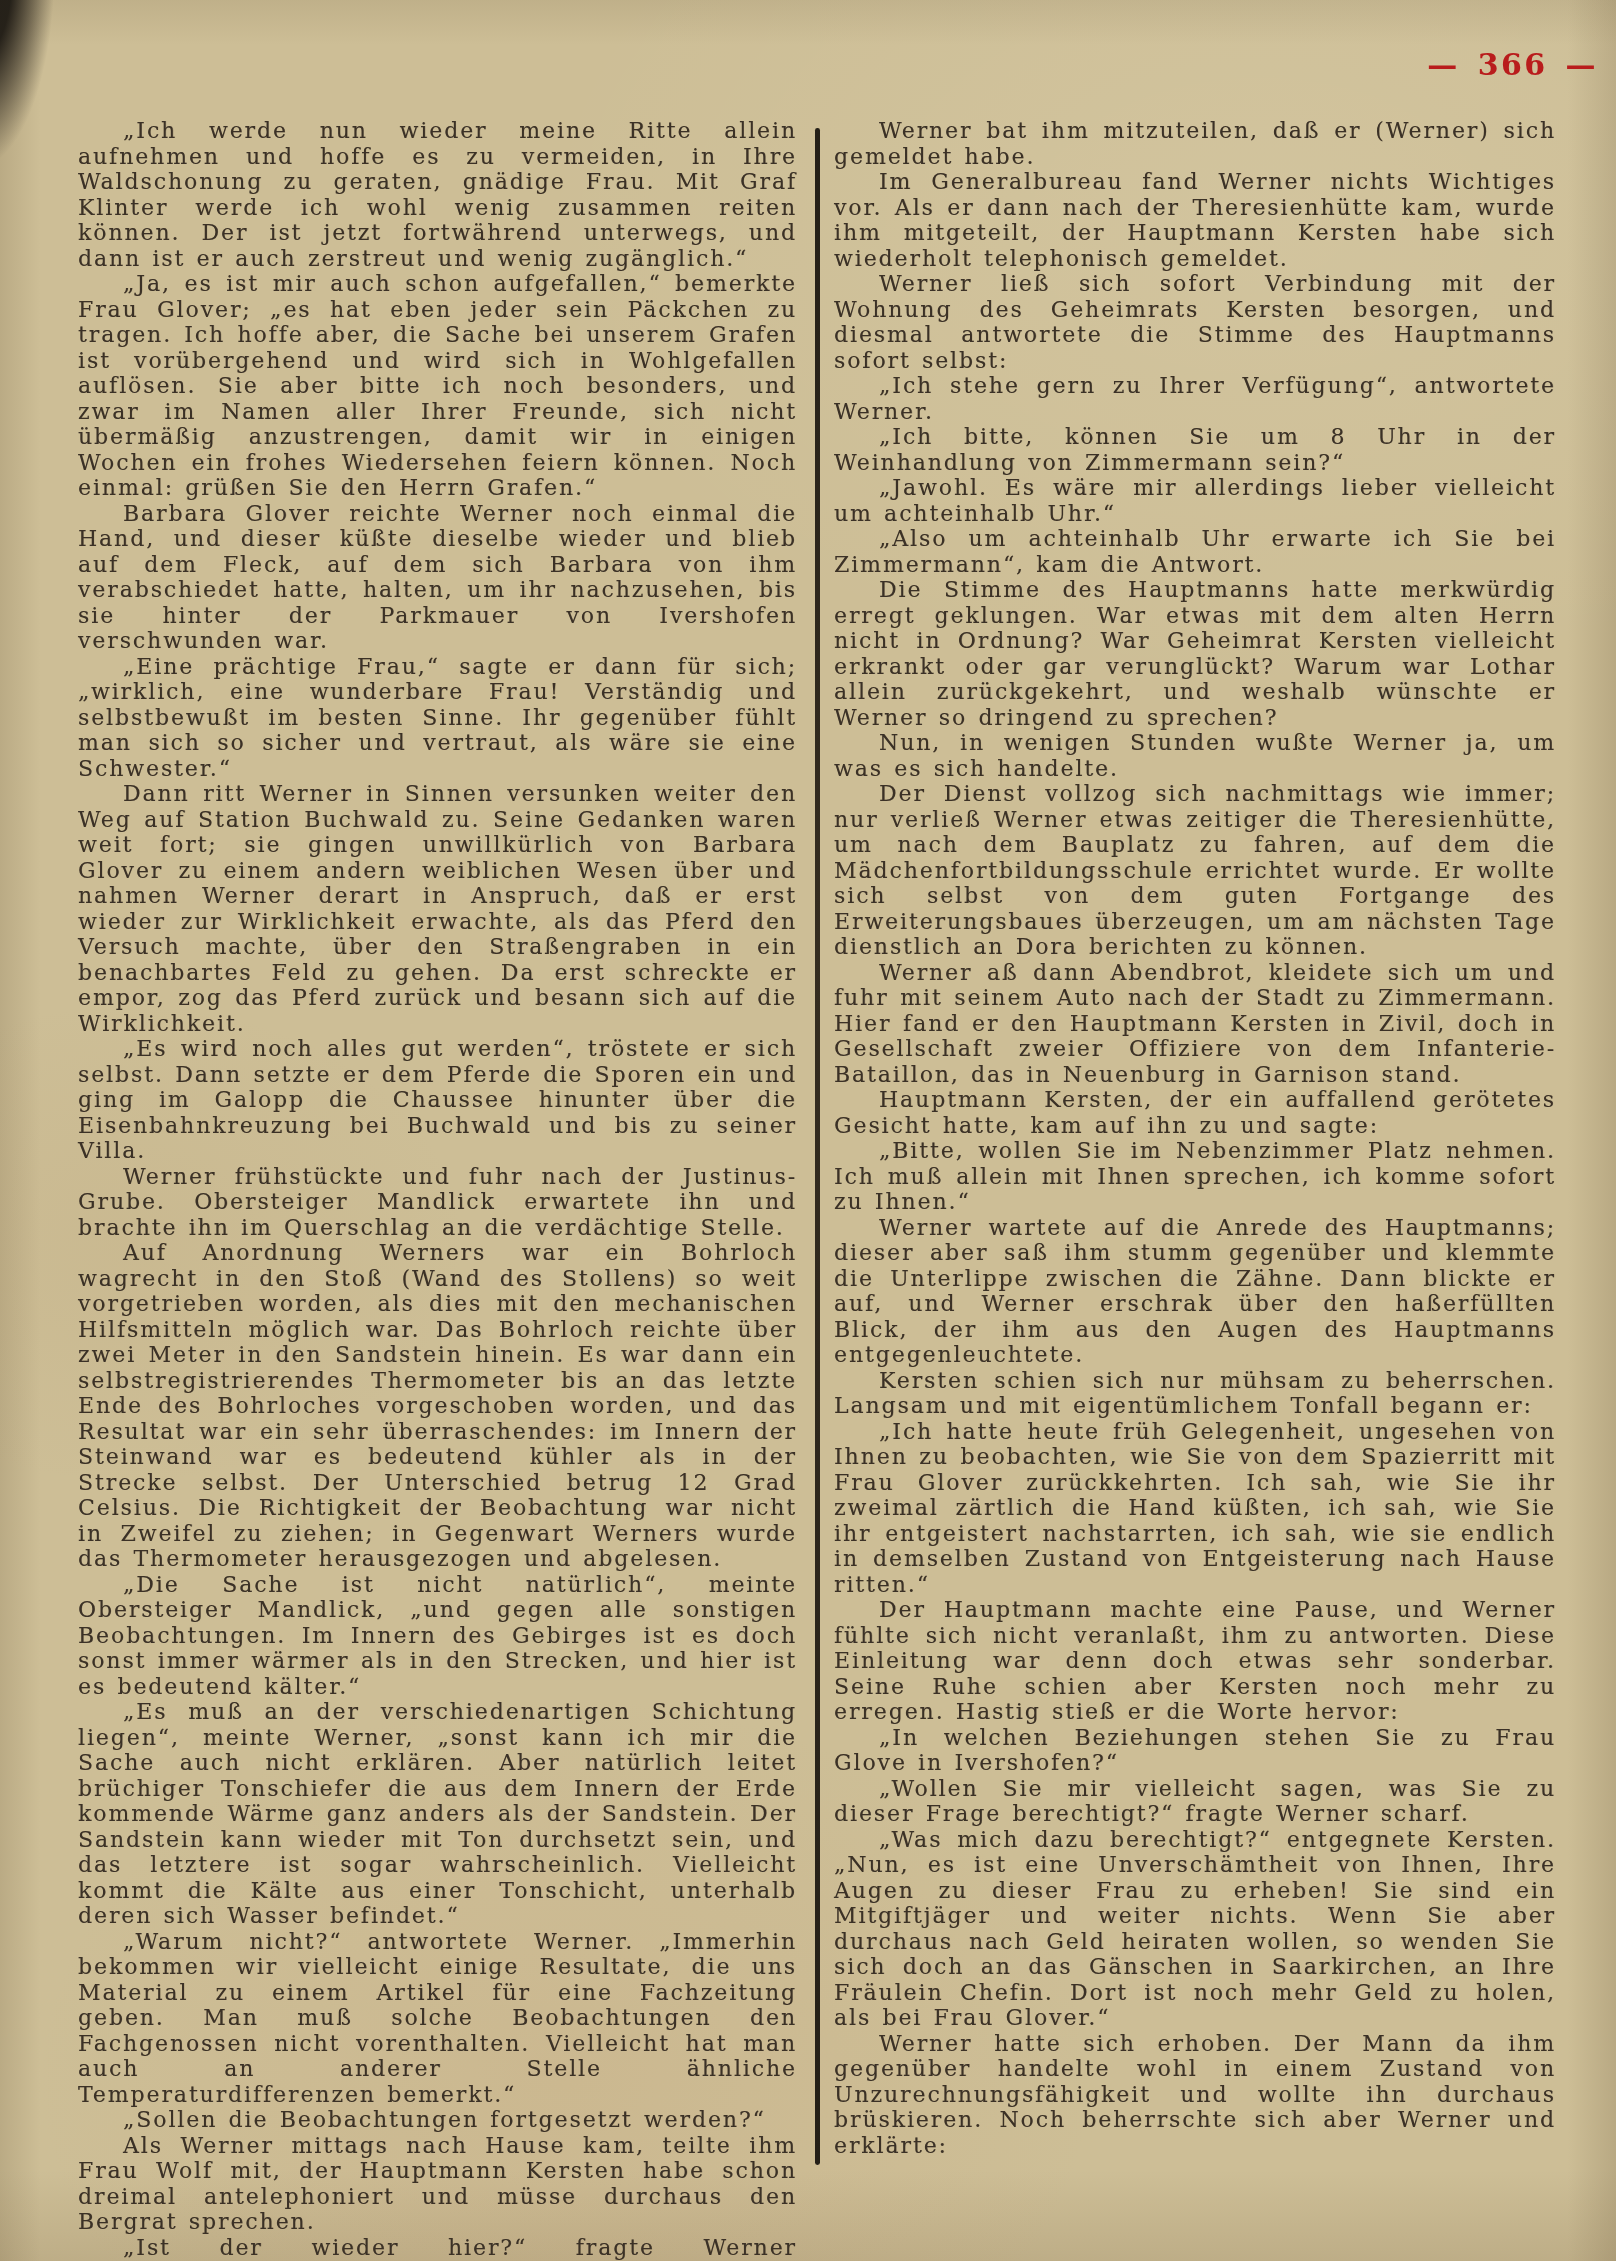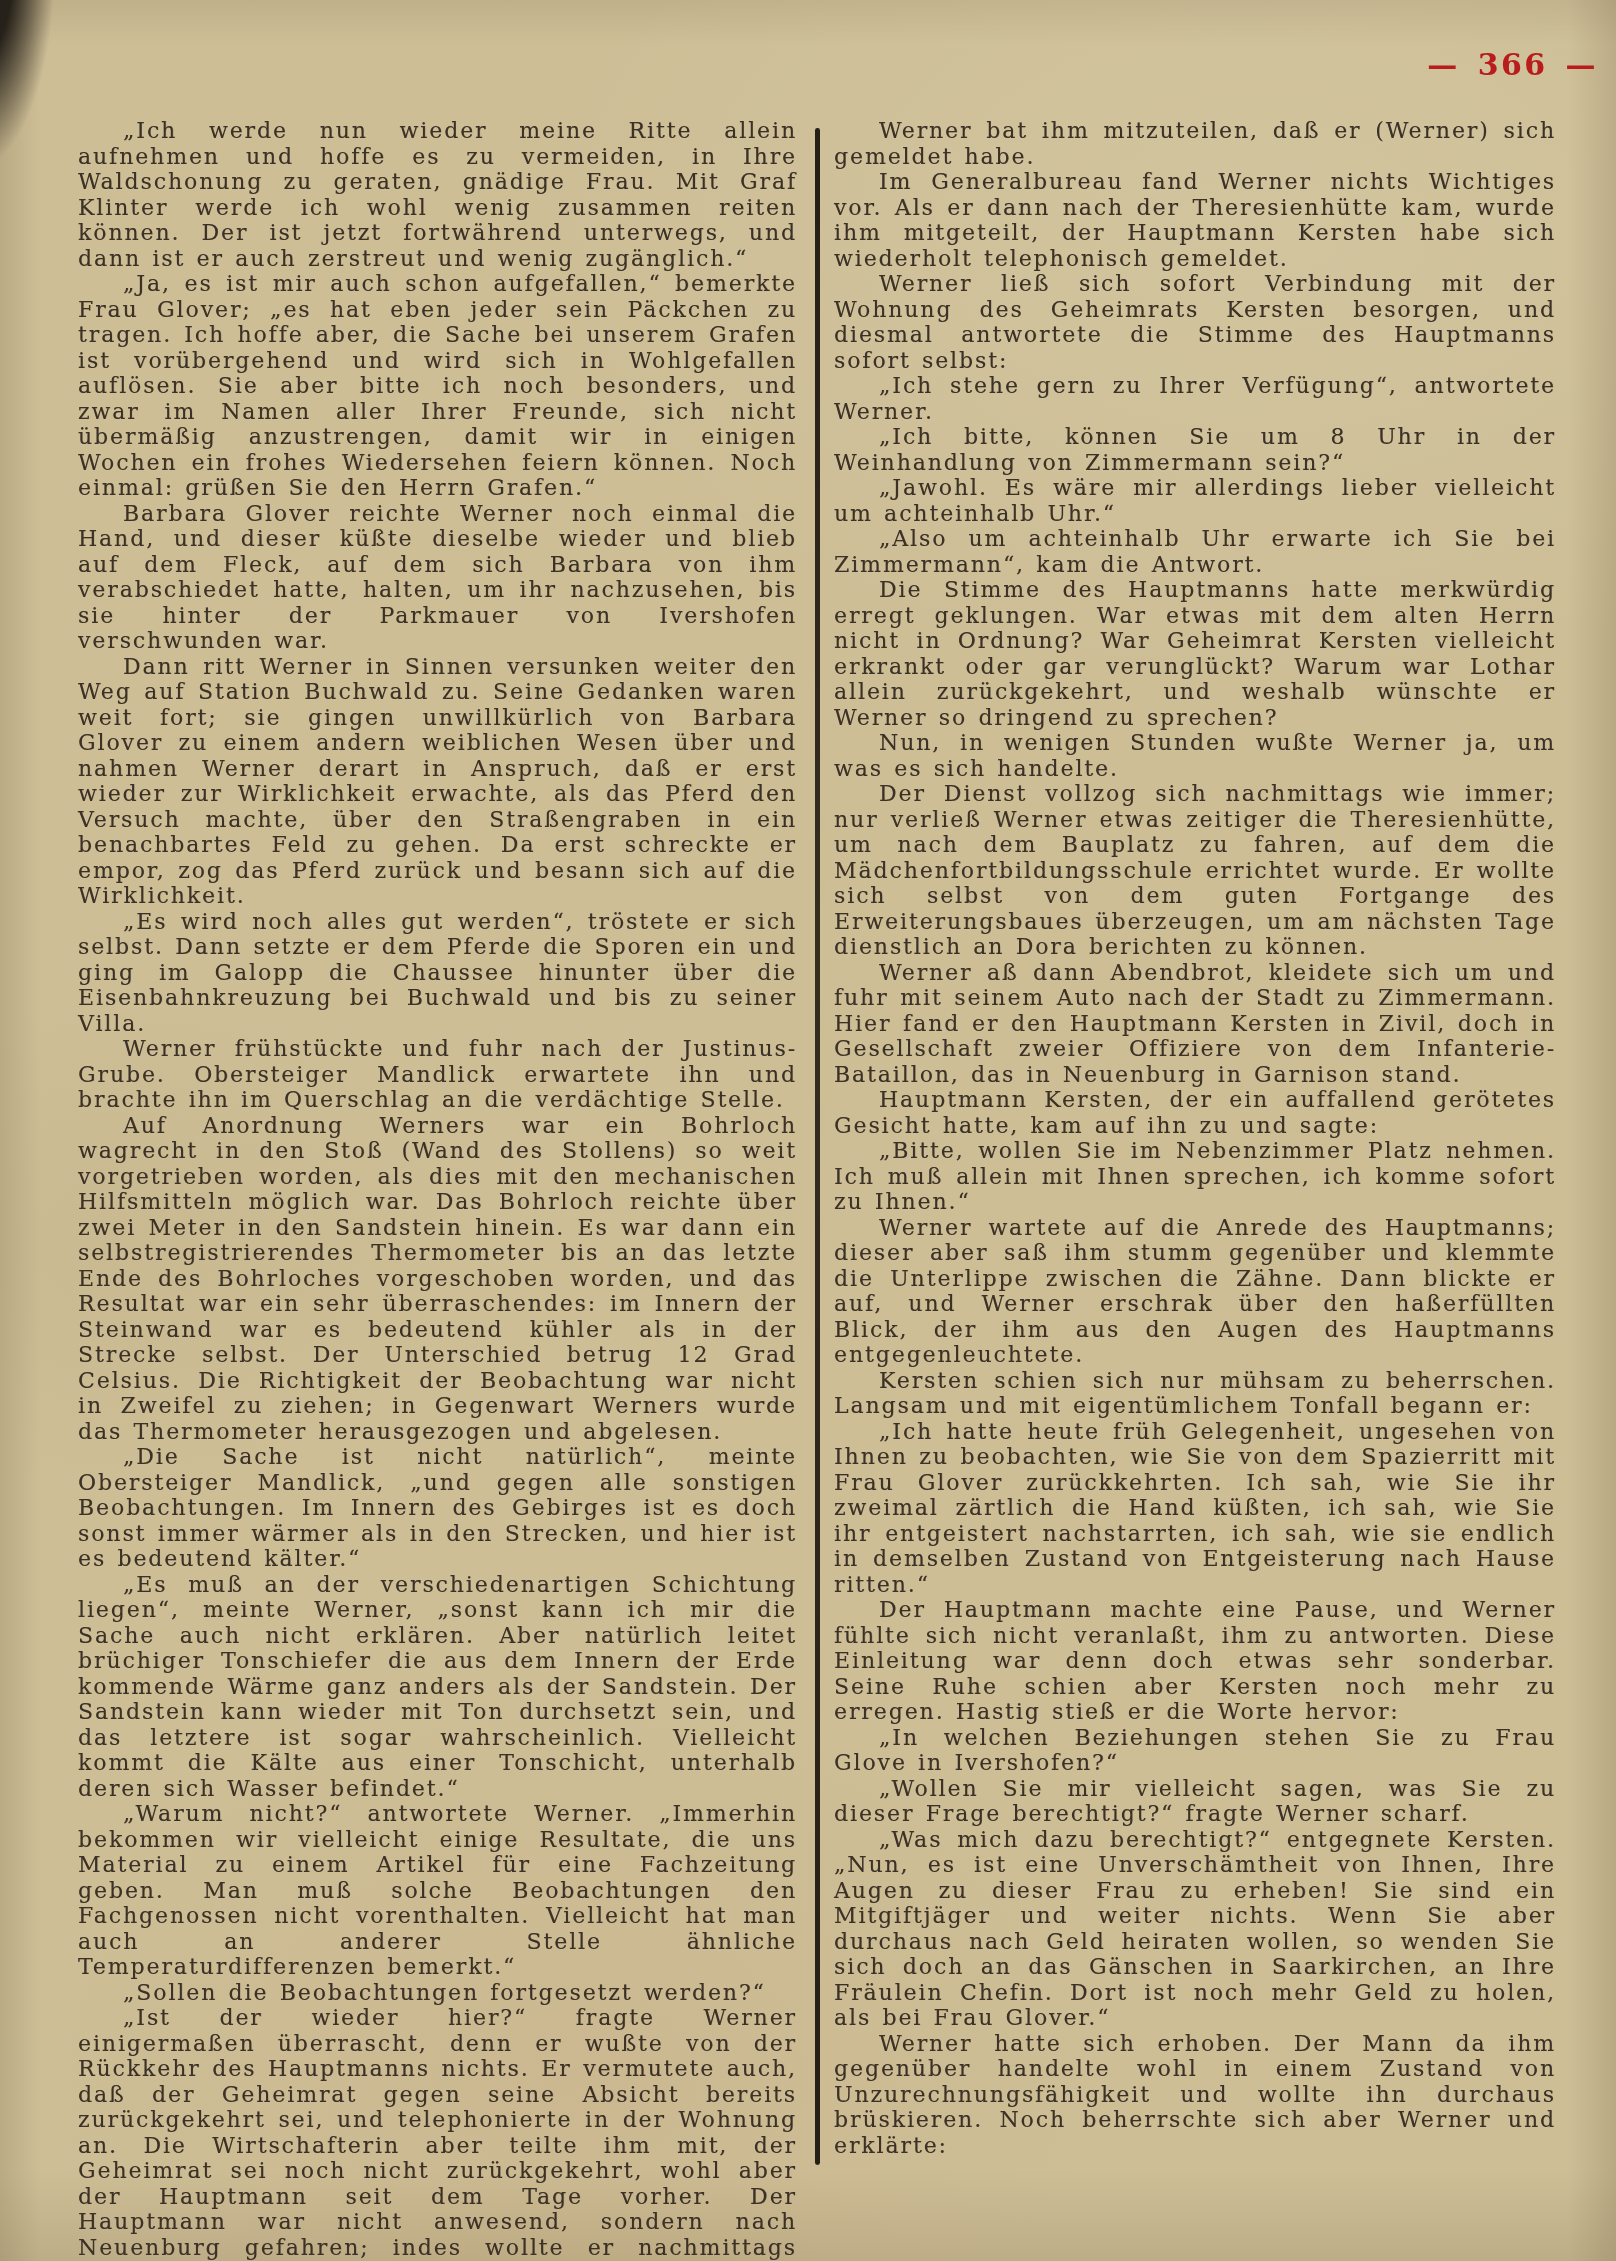--- a/index.html
+++ b/index.html
@@ -61,28 +61,30 @@
 <div class="page-header">
   <span class="dash">—</span><span>366</span><span class="dash">—</span>
 </div>
 
 <div class="column-divider"></div>
 
 <div class="col col-left">
     <p class="para">„Ich werde nun wieder meine Ritte allein aufnehmen und hoffe es zu vermeiden, in Ihre Waldschonung zu geraten, gnädige Frau. Mit Graf Klinter werde ich wohl wenig zusammen reiten können. Der ist jetzt fortwährend unterwegs, und dann ist er auch zerstreut und wenig zugänglich.“</p>
     <p class="para">„Ja, es ist mir auch schon aufgefallen,“ bemerkte Frau Glover; „es hat eben jeder sein Päckchen zu tragen. Ich hoffe aber, die Sache bei unserem Grafen ist vorübergehend und wird sich in Wohlgefallen auflösen. Sie aber bitte ich noch besonders, und zwar im Namen aller Ihrer Freunde, sich nicht übermäßig anzustrengen, damit wir in einigen Wochen ein frohes Wiedersehen feiern können. Noch einmal: grüßen Sie den Herrn Grafen.“</p>
     <p class="para">Barbara Glover reichte Werner noch einmal die Hand, und dieser küßte dieselbe wieder und blieb auf dem Fleck, auf dem sich Barbara von ihm verabschiedet hatte, halten, um ihr nachzusehen, bis sie hinter der Parkmauer von Ivershofen verschwunden war.</p>
+    <p class="para">„Eine prächtige Frau,“ sagte er dann für sich; „wirklich, eine wunderbare Frau! Verständig und selbstbewußt im besten Sinne. Ihr gegenüber fühlt man sich so sicher und vertraut, als wäre sie eine Schwester.“</p>
     <p class="para">Dann ritt Werner in Sinnen versunken weiter den Weg auf Station Buchwald zu. Seine Gedanken waren weit fort; sie gingen unwillkürlich von Barbara Glover zu einem andern weiblichen Wesen über und nahmen Werner derart in Anspruch, daß er erst wieder zur Wirklichkeit erwachte, als das Pferd den Versuch machte, über den Straßengraben in ein benachbartes Feld zu gehen. Da erst schreckte er empor, zog das Pferd zurück und besann sich auf die Wirklichkeit.</p>
     <p class="para">„Es wird noch alles gut werden“, tröstete er sich selbst. Dann setzte er dem Pferde die Sporen ein und ging im Galopp die Chaussee hinunter über die Eisenbahnkreuzung bei Buchwald und bis zu seiner Villa.</p>
     <p class="para">Werner frühstückte und fuhr nach der Justinus-Grube. Obersteiger Mandlick erwartete ihn und brachte ihn im Querschlag an die verdächtige Stelle.</p>
     <p class="para">Auf Anordnung Werners war ein Bohrloch wagrecht in den Stoß (Wand des Stollens) so weit vorgetrieben worden, als dies mit den mechanischen Hilfsmitteln möglich war. Das Bohrloch reichte über zwei Meter in den Sandstein hinein. Es war dann ein selbstregistrierendes Thermometer bis an das letzte Ende des Bohrloches vorgeschoben worden, und das Resultat war ein sehr überraschendes: im Innern der Steinwand war es bedeutend kühler als in der Strecke selbst. Der Unterschied betrug 12 Grad Celsius. Die Richtigkeit der Beobachtung war nicht in Zweifel zu ziehen; in Gegenwart Werners wurde das Thermometer herausgezogen und abgelesen.</p>
     <p class="para">„Die Sache ist nicht natürlich“, meinte Obersteiger Mandlick, „und gegen alle sonstigen Beobachtungen. Im Innern des Gebirges ist es doch sonst immer wärmer als in den Strecken, und hier ist es bedeutend kälter.“</p>
     <p class="para">„Es muß an der verschiedenartigen Schichtung liegen“, meinte Werner, „sonst kann ich mir die Sache auch nicht erklären. Aber natürlich leitet brüchiger Tonschiefer die aus dem Innern der Erde kommende Wärme ganz anders als der Sandstein. Der Sandstein kann wieder mit Ton durchsetzt sein, und das letztere ist sogar wahrscheinlich. Vielleicht kommt die Kälte aus einer Tonschicht, unterhalb deren sich Wasser befindet.“</p>
     <p class="para">„Warum nicht?“ antwortete Werner. „Immerhin bekommen wir vielleicht einige Resultate, die uns Material zu einem Artikel für eine Fachzeitung geben. Man muß solche Beobachtungen den Fachgenossen nicht vorenthalten. Vielleicht hat man auch an anderer Stelle ähnliche Temperaturdifferenzen bemerkt.“</p>
     <p class="para">„Sollen die Beobachtungen fortgesetzt werden?“</p>
+    <p class="para">Als Werner mittags nach Hause kam, teilte ihm Frau Wolf mit, der Hauptmann Kersten habe schon dreimal antelephoniert und müsse durchaus den Bergrat sprechen.</p>
     <p class="para">„Ist der wieder hier?“ fragte Werner einigermaßen überrascht, denn er wußte von der Rückkehr des Hauptmanns nichts. Er vermutete auch, daß der Geheimrat gegen seine Absicht bereits zurückgekehrt sei, und telephonierte in der Wohnung an. Die Wirtschafterin aber teilte ihm mit, der Geheimrat sei noch nicht zurückgekehrt, wohl aber der Hauptmann seit dem Tage vorher. Der Hauptmann war nicht anwesend, sondern nach Neuenburg gefahren; indes wollte er nachmittags wieder da sein.</p>
   </div>
 <div class="col col-right">
     <p class="para">Werner bat ihm mitzuteilen, daß er (Werner) sich gemeldet habe.</p>
     <p class="para">Im Generalbureau fand Werner nichts Wichtiges vor. Als er dann nach der Theresienhütte kam, wurde ihm mitgeteilt, der Hauptmann Kersten habe sich wiederholt telephonisch gemeldet.</p>
     <p class="para">Werner ließ sich sofort Verbindung mit der Wohnung des Geheimrats Kersten besorgen, und diesmal antwortete die Stimme des Hauptmanns sofort selbst:</p>
     <p class="para">„Ich stehe gern zu Ihrer Verfügung“, antwortete Werner.</p>
     <p class="para">„Ich bitte, können Sie um 8 Uhr in der Weinhandlung von Zimmermann sein?“</p>
     <p class="para">„Jawohl. Es wäre mir allerdings lieber vielleicht um achteinhalb Uhr.“</p>
     <p class="para">„Also um achteinhalb Uhr erwarte ich Sie bei Zimmermann“, kam die Antwort.</p>

